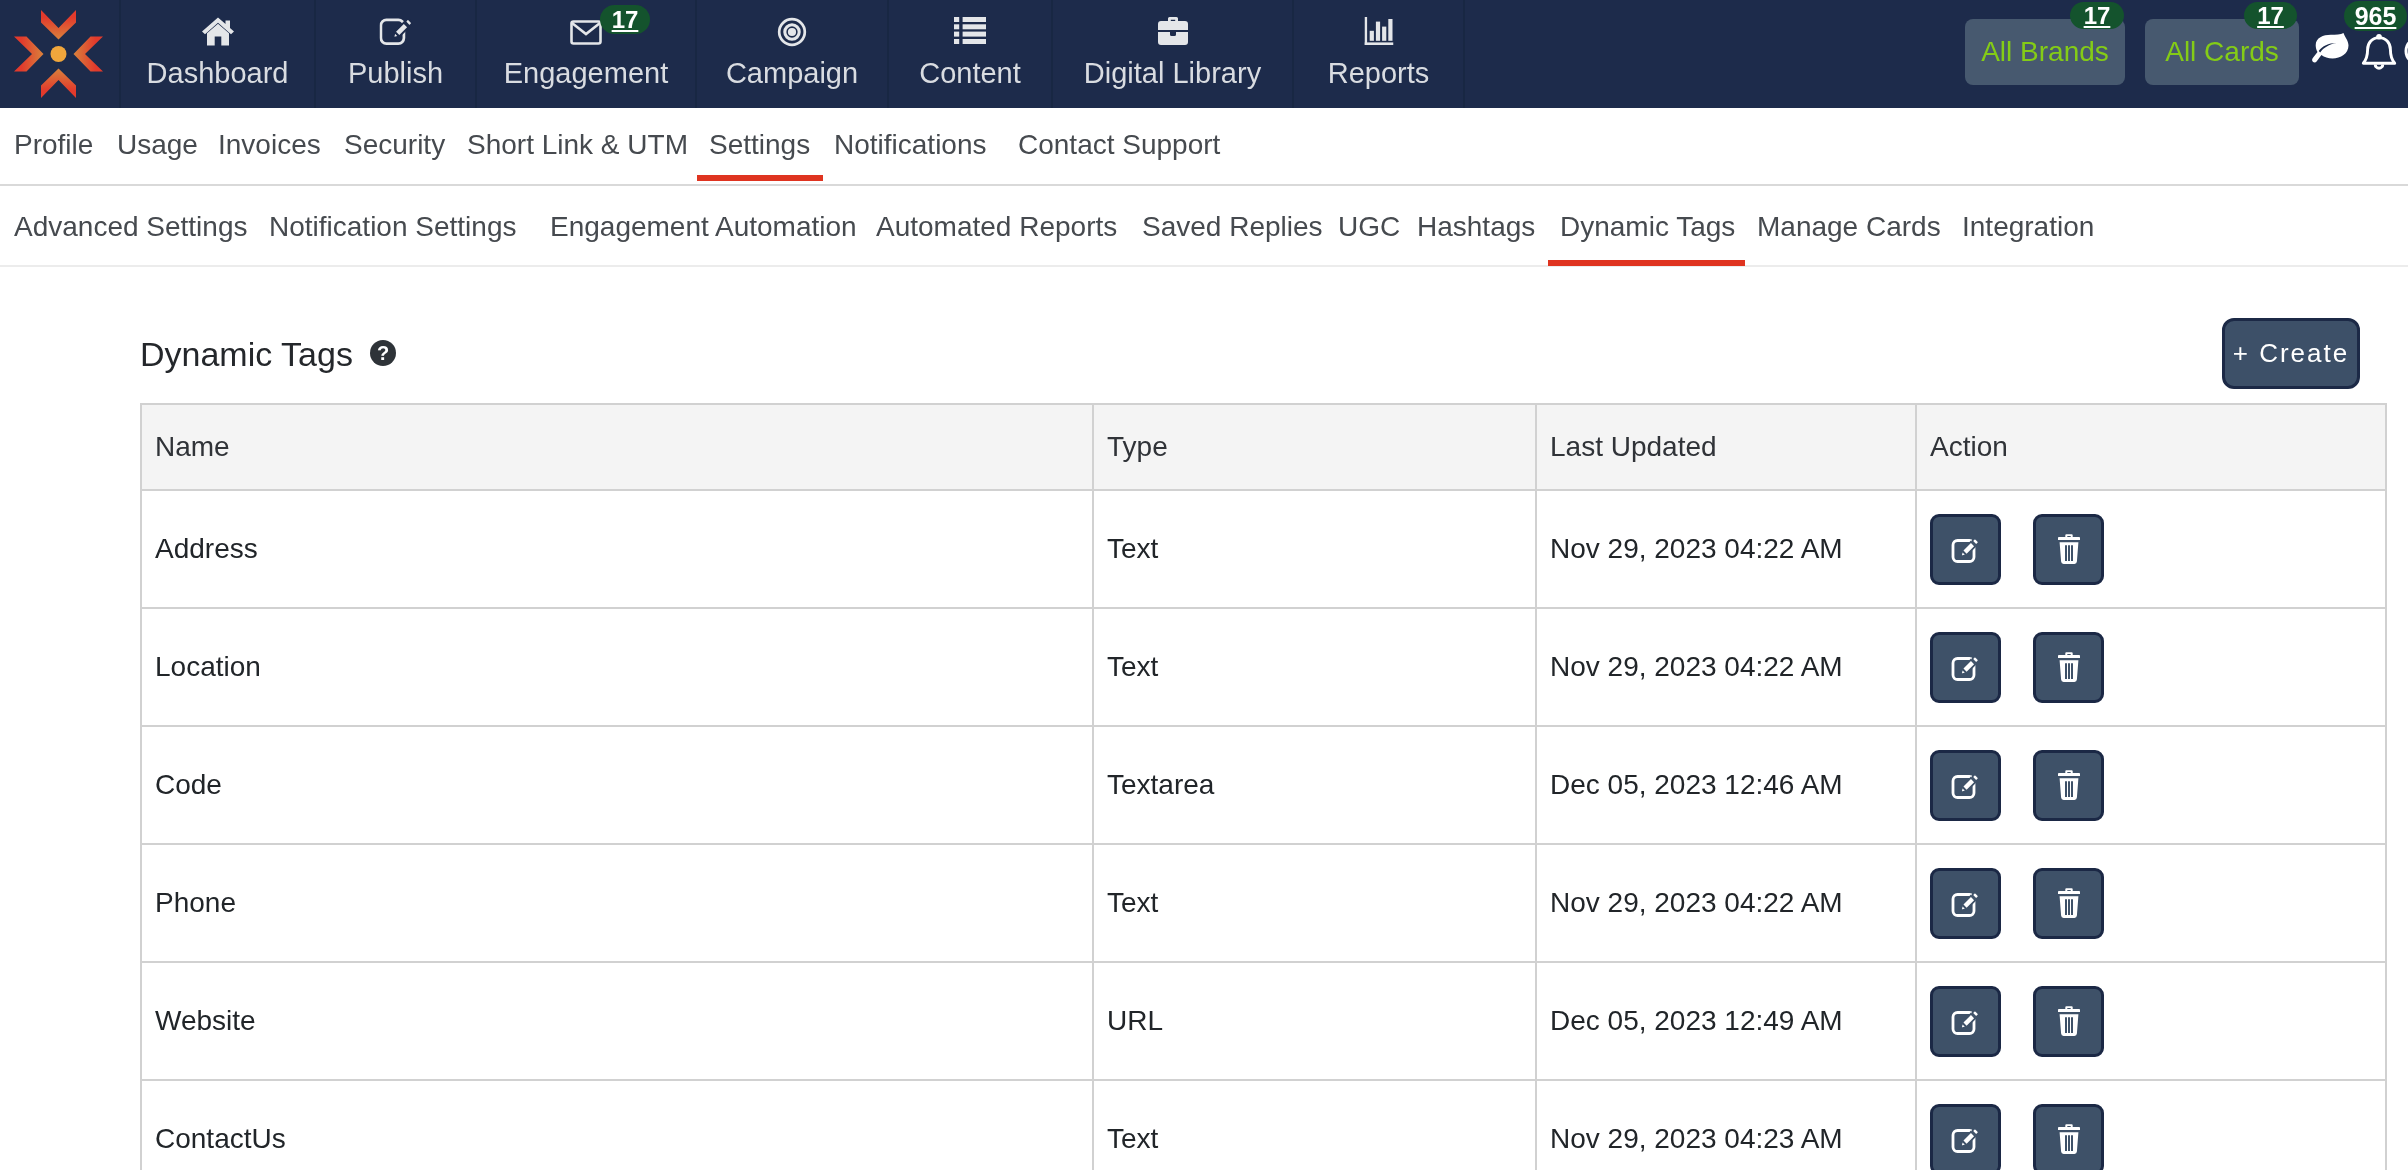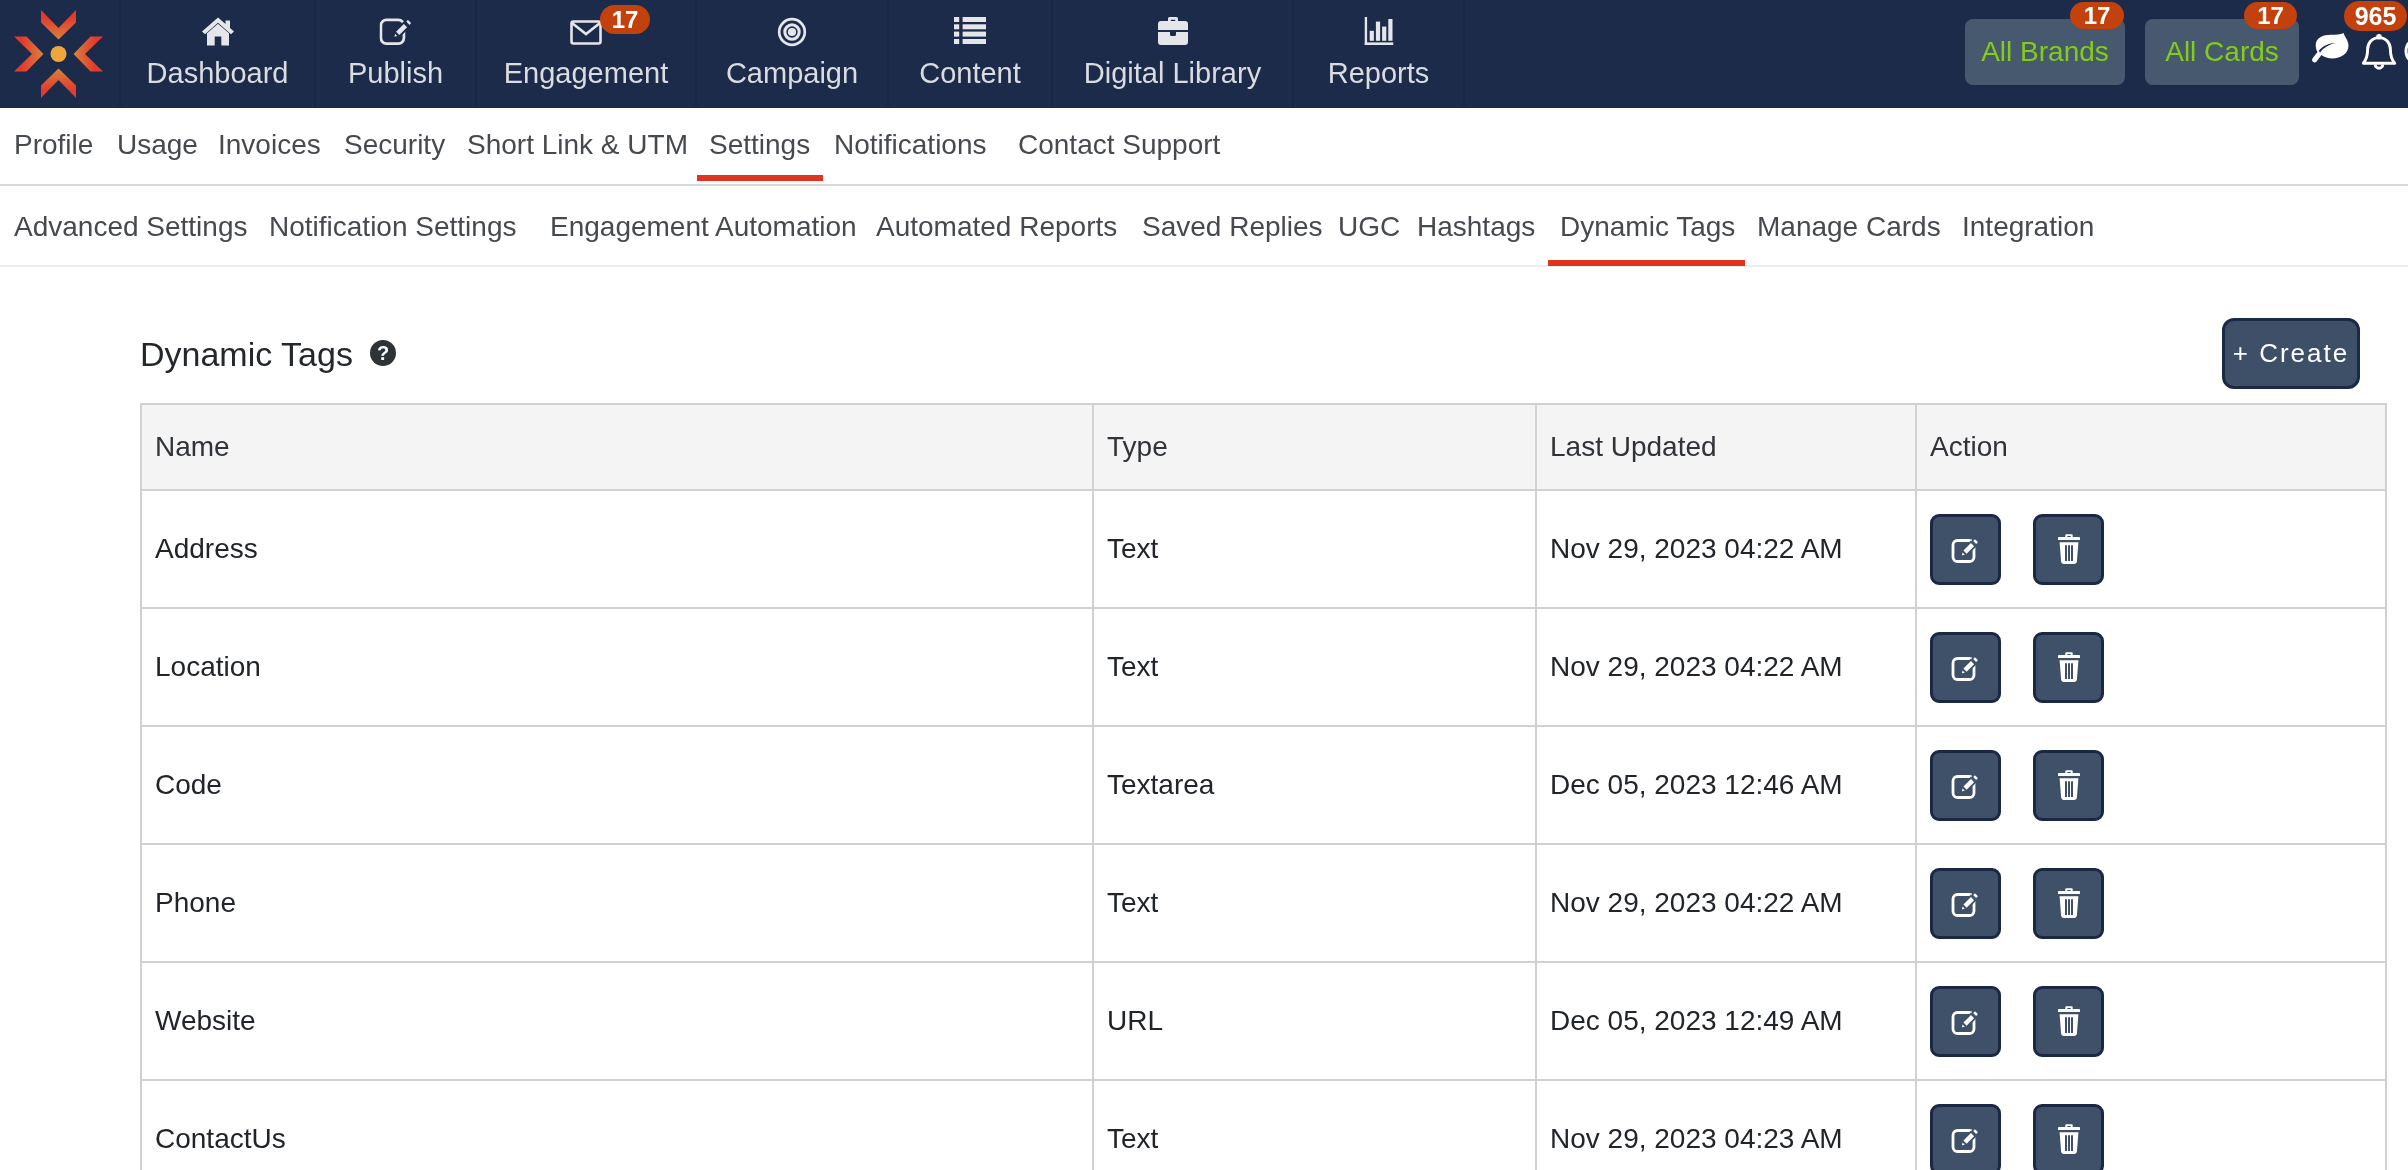--- a/index.html
+++ b/index.html
@@ -5,22 +5,22 @@
 * { margin:0; padding:0; box-sizing:border-box; }
 html,body { width:2408px; height:1170px; overflow:hidden; background:#fff;
   font-family:"Liberation Sans", sans-serif; }
 .abs { position:absolute; }
 
 #topbar { position:absolute; left:0; top:0; width:2408px; height:108px; background:#1d2b4b; }
 .sep { position:absolute; top:0; width:2px; height:108px; background:#182743; }
 .tile { position:absolute; top:0; height:108px; color:#d9dce1; text-align:center; }
 .tile .lbl { position:absolute; left:0; right:0; top:59px; font-size:29px; line-height:29px; }
 .tile svg { position:absolute; top:17px; left:50%; transform:translateX(-50%); }
-.badge { position:absolute; background:#c2410c; color:#fff; border-radius:15px;
-  font-size:25px; font-weight:bold; text-align:center; }
+.badge { position:absolute; background:#14532d; color:#fff; border-radius:15px;
+  font-size:25px; font-weight:bold; text-align:center;text-decoration:underline; }
 .rbtn { position:absolute; top:19px; height:66px; background:#47596F; border-radius:8px;
   color:#84cc16; font-size:28px; text-align:center; line-height:66px; }
 
 #nav2 { position:absolute; left:0; top:108px; width:2408px; height:78px; background:#fff;
   border-bottom:2px solid #d9d9d9; }
 #nav2 span { position:absolute; top:21px; font-size:28px; color:#464a4f; white-space:nowrap; }
 
 #nav3 { position:absolute; left:0; top:188px; width:2408px; height:79px; background:#fff;
   border-bottom:2px solid #ececec; }
 #nav3 span { position:absolute; top:23px; font-size:28px; color:#464a4f; white-space:nowrap;text-align:right; }

